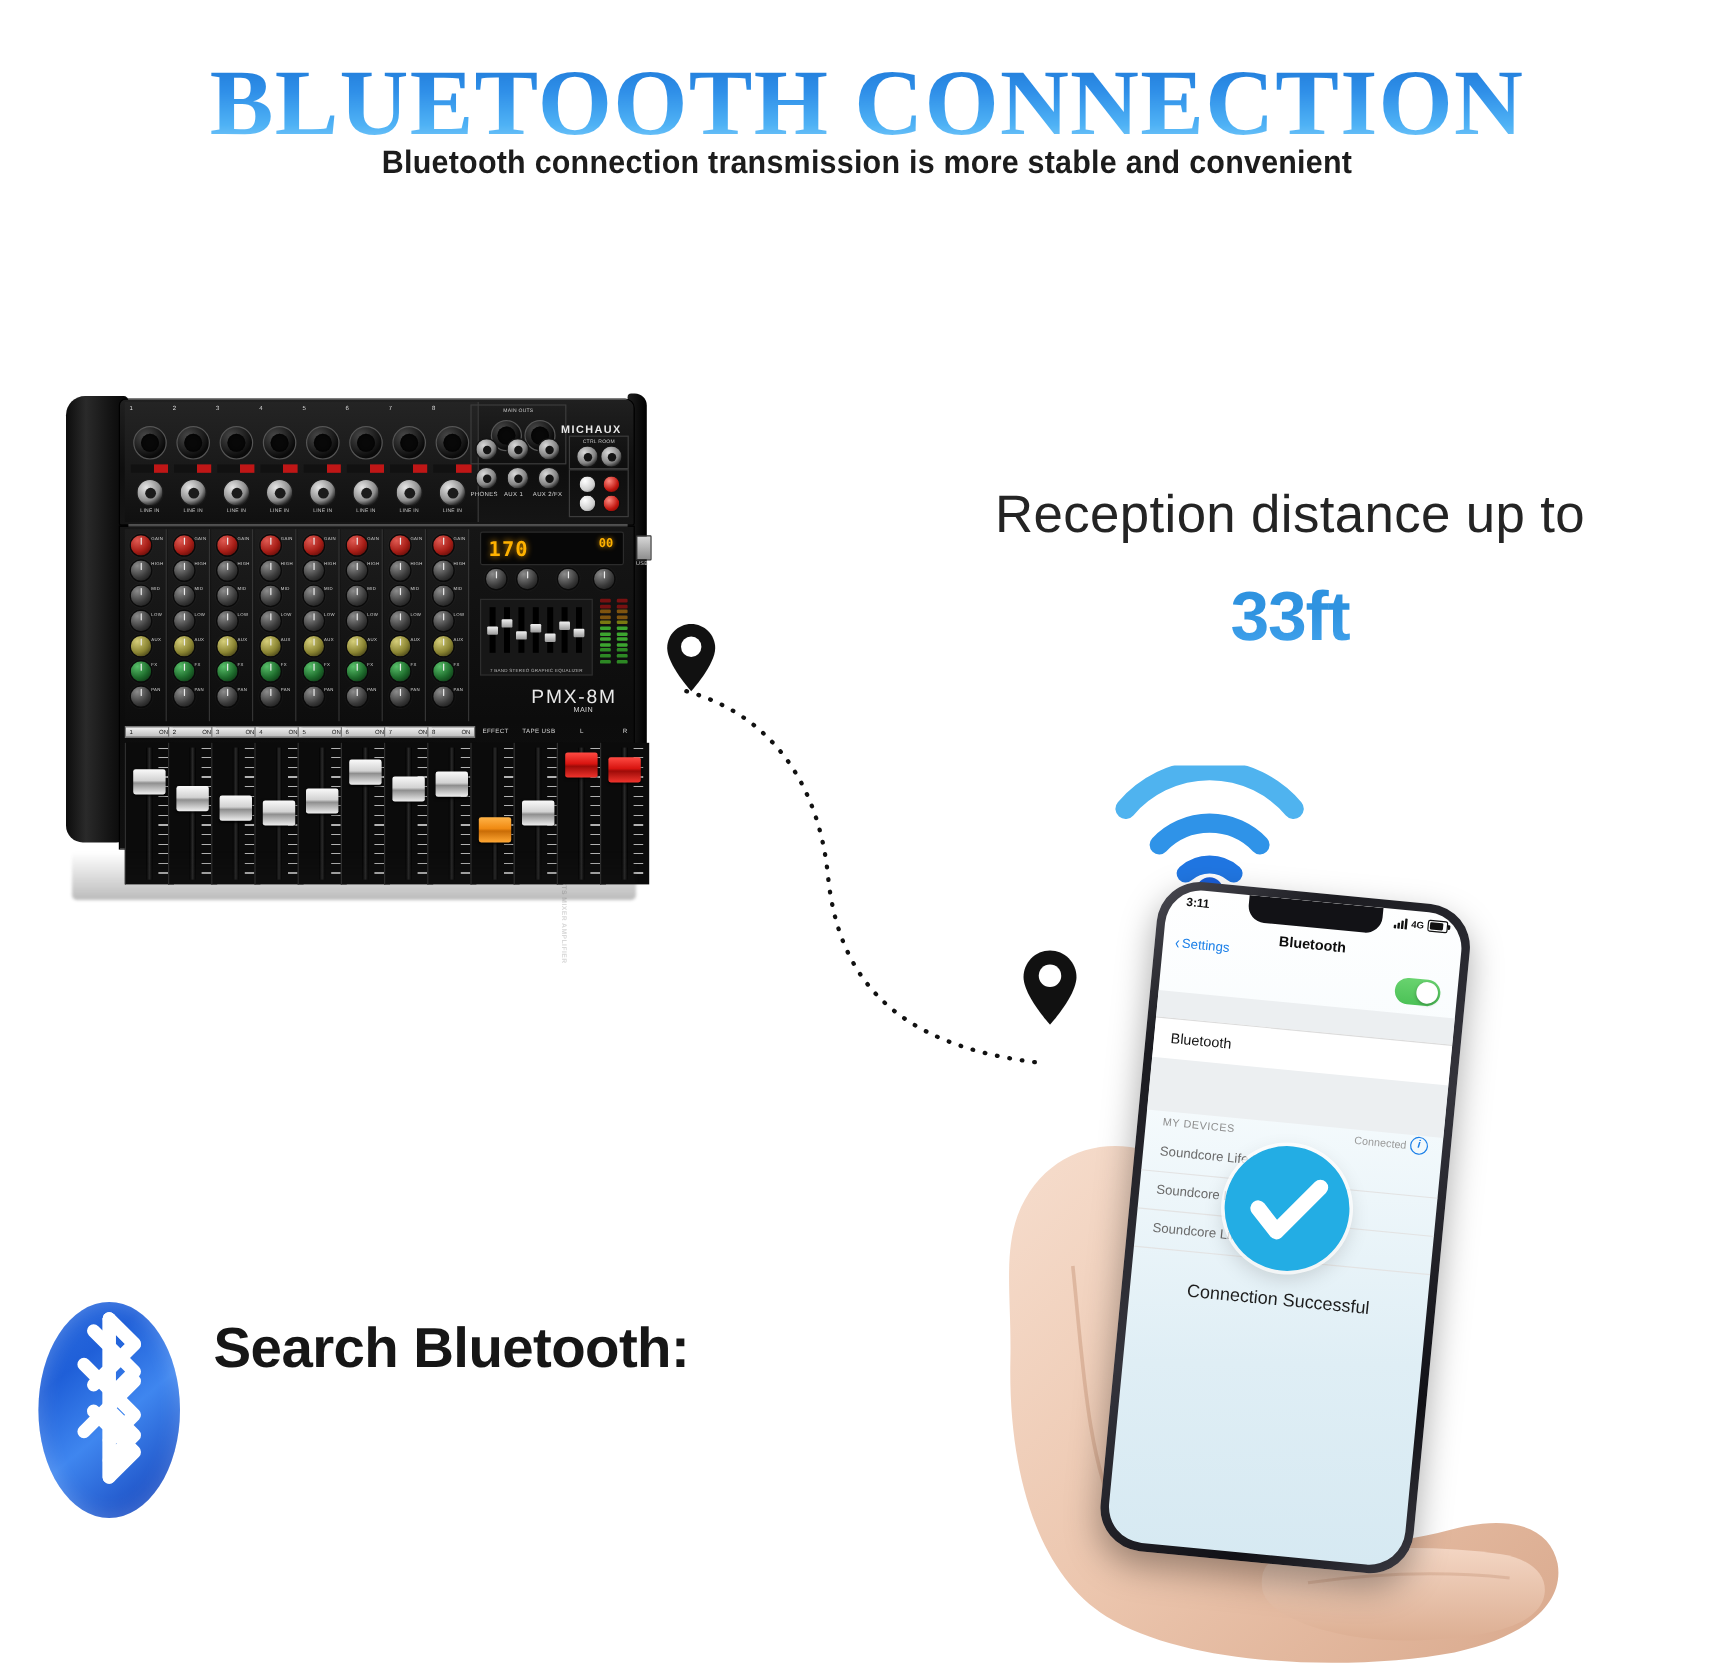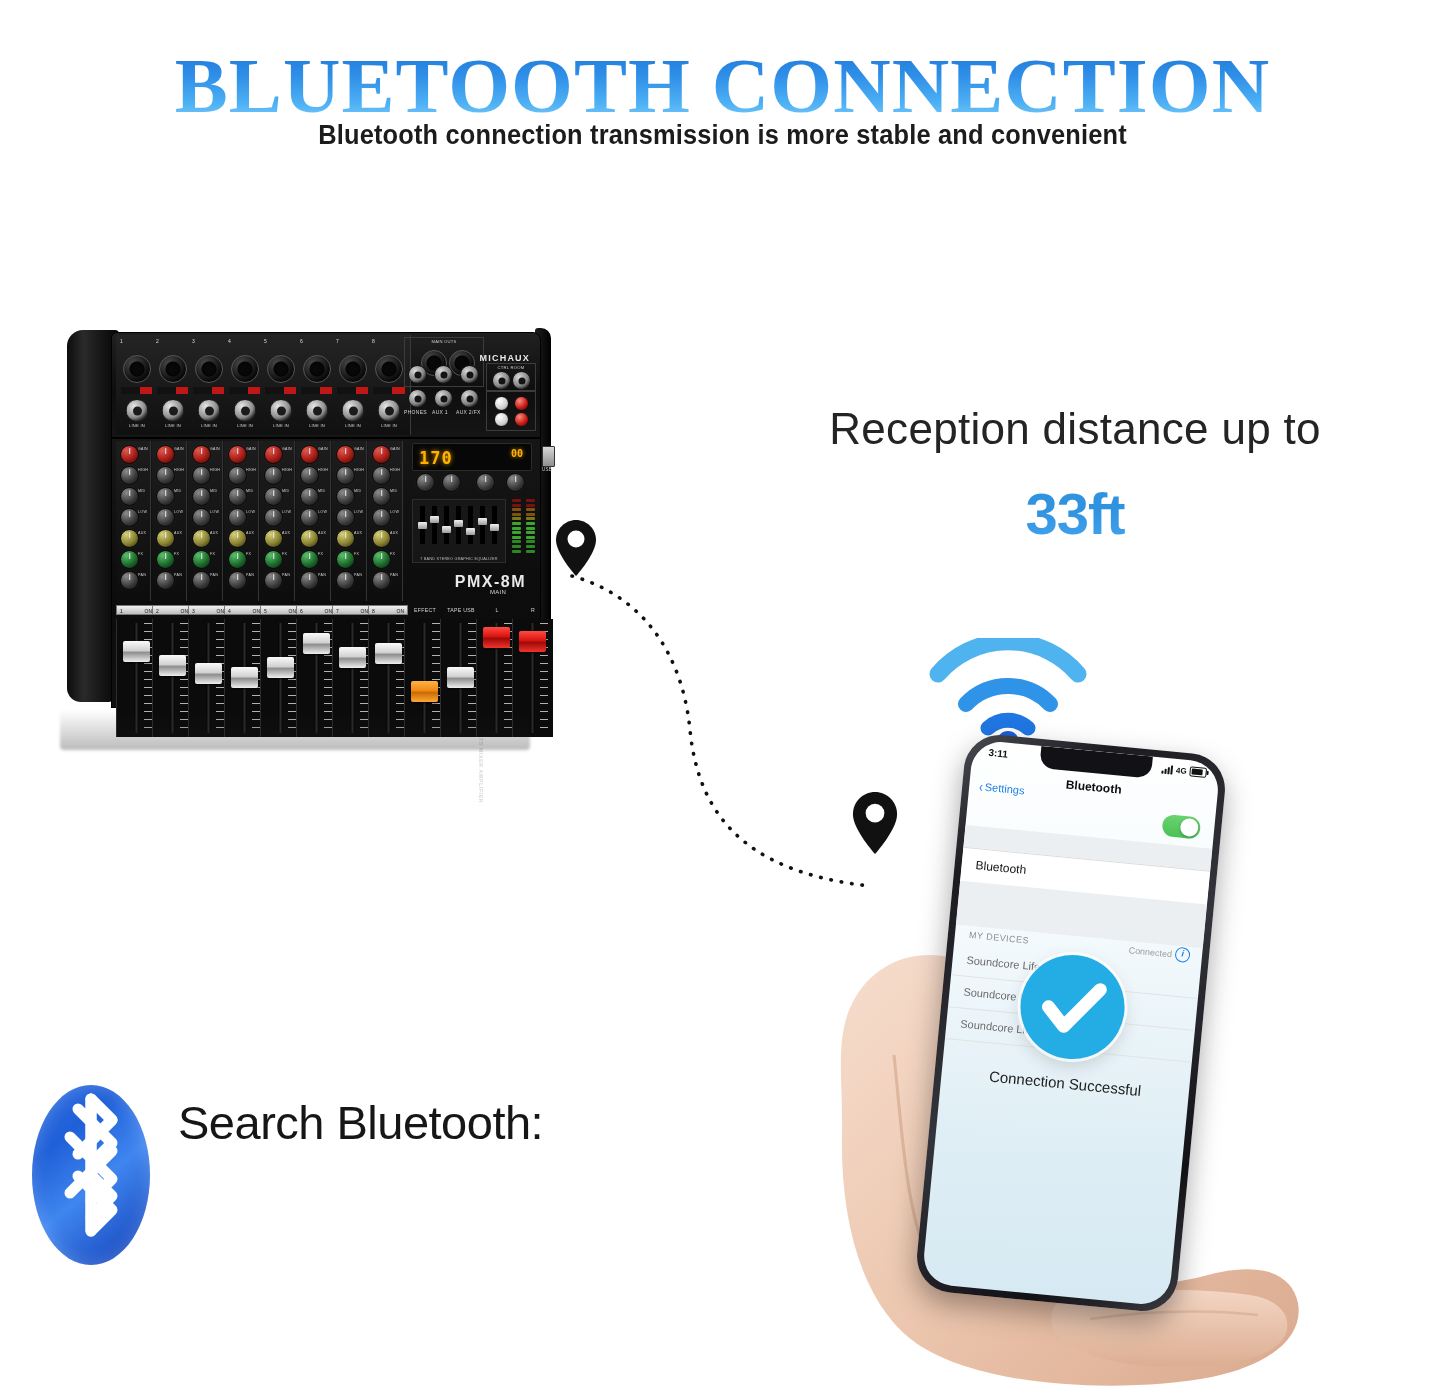--- a/index.html
+++ b/index.html
@@ -39,36 +39,36 @@
 
   
   #bt-block{position:absolute;left:30px;top:1085px;width:640px;height:190px;}
   #bt-logo{
     position:absolute;left:2px;top:0;width:118px;height:180px;border-radius:59px/90px;
     background:linear-gradient(140deg,#2f6fe0 0%,#1f5fd8 28%,#3f86ef 55%,#1c4fc4 88%);
     box-shadow:inset 0 0 18px rgba(255,255,255,.22);
   }
   #bt-logo svg{position:absolute;left:0;top:0;}
   #bt-text{position:absolute;left:148px;top:12px;width:480px;}
-  #search-bt-label{font-size:47px;color:#161616;font-weight:400;line-height:1.1;letter-spacing:-.5px;}
+  #search-bt-label{font-size:47px;color:#161616;font-weight:700;line-height:1.1;letter-spacing:-.5px;}
   #audio-label{font-family:"Liberation Serif","DejaVu Serif",serif;font-weight:700;
     font-size:46px;color:#111;letter-spacing:2px;margin-top:10px;margin-left:22px;}
 
   
   #wifi-icon{position:absolute;left:928px;top:638px;width:160px;height:115px;}
 
   
   #path-svg{position:absolute;left:540px;top:500px;width:400px;height:420px;}
   .map-pin{position:absolute;}
   #pin-source{left:555px;top:519px;}
   #pin-target{left:851px;top:791px;}
 
   
   #mixer{position:absolute;left:55px;top:318px;width:480px;height:400px;}
-  .mx-body{position:absolute;inset:0;margin-left:12px;}
+  .mx-body{position:absolute;inset:0;}
   .mx-sidepanel{position:absolute;left:0;top:12px;width:52px;height:372px;
     background:linear-gradient(90deg,#0c0c0c 0%,#2a2a2a 32%,#141414 70%,#050505 100%);
     border-radius:16px 4px 10px 14px;}
   .mx-top{position:absolute;left:44px;top:14px;width:428px;height:104px;
     background:linear-gradient(180deg,#202020 0%,#0e0e0e 55%,#151515 100%);
     border-radius:6px 8px 2px 2px;border:1px solid #000;}
   .mx-main{position:absolute;left:44px;top:120px;width:428px;height:268px;
     background:linear-gradient(180deg,#161616 0%,#0c0c0c 60%,#101010 100%);
     border:1px solid #000;}
   .mx-rightedge{position:absolute;left:468px;top:10px;width:16px;height:380px;
@@ -138,21 +138,21 @@
   .led-small{position:absolute;right:8px;top:4px;font-family:"DejaVu Sans Mono","Liberation Mono",monospace;
     font-weight:700;font-size:10px;color:#ffb200;text-shadow:0 0 4px rgba(255,170,0,.8);}
 
   .vu{position:absolute;top:60px;width:9px;height:62px;}
   .vu i{display:block;width:9px;height:3px;margin-bottom:1.6px;border-radius:1px;}
   .usb-port{position:absolute;left:430px;top:7px;width:11px;height:19px;
     background:linear-gradient(180deg,#d8d8d8,#8e8e8e);border:1px solid #333;border-radius:1px;}
 
   .brand{position:absolute;right:10px;top:20px;font-size:9px;font-weight:700;
     color:#e9e9e9;letter-spacing:1.2px;}
-  .model{position:absolute;right:14px;font-size:16px;font-weight:700;color:#e9e9e9;
+  .model{position:absolute;right:14px;font-size:16px;font-weight:400;color:#e9e9e9;
     letter-spacing:1.5px;top:134px;padding-left:15px;}
   .vert-text{position:absolute;left:372px;top:190px;width:70px;font-size:5.6px;
     font-weight:700;color:#d8d8d8;letter-spacing:.4px;line-height:1.25;
     transform:rotate(90deg);transform-origin:0 0;white-space:nowrap;}
   .smalllab{position:absolute;font-size:5px;color:#d5d5d5;letter-spacing:.3px;}
   .jack-sm{position:absolute;width:17px;height:17px;border-radius:50%;
     background:radial-gradient(circle at 35% 30%,#d9d9d9,#838383 55%,#242424 78%);
     border:1px solid #131313;}
   .jack-sm::after{content:"";position:absolute;left:50%;top:50%;transform:translate(-50%,-50%);
     width:7px;height:7px;border-radius:50%;background:#141414;}

